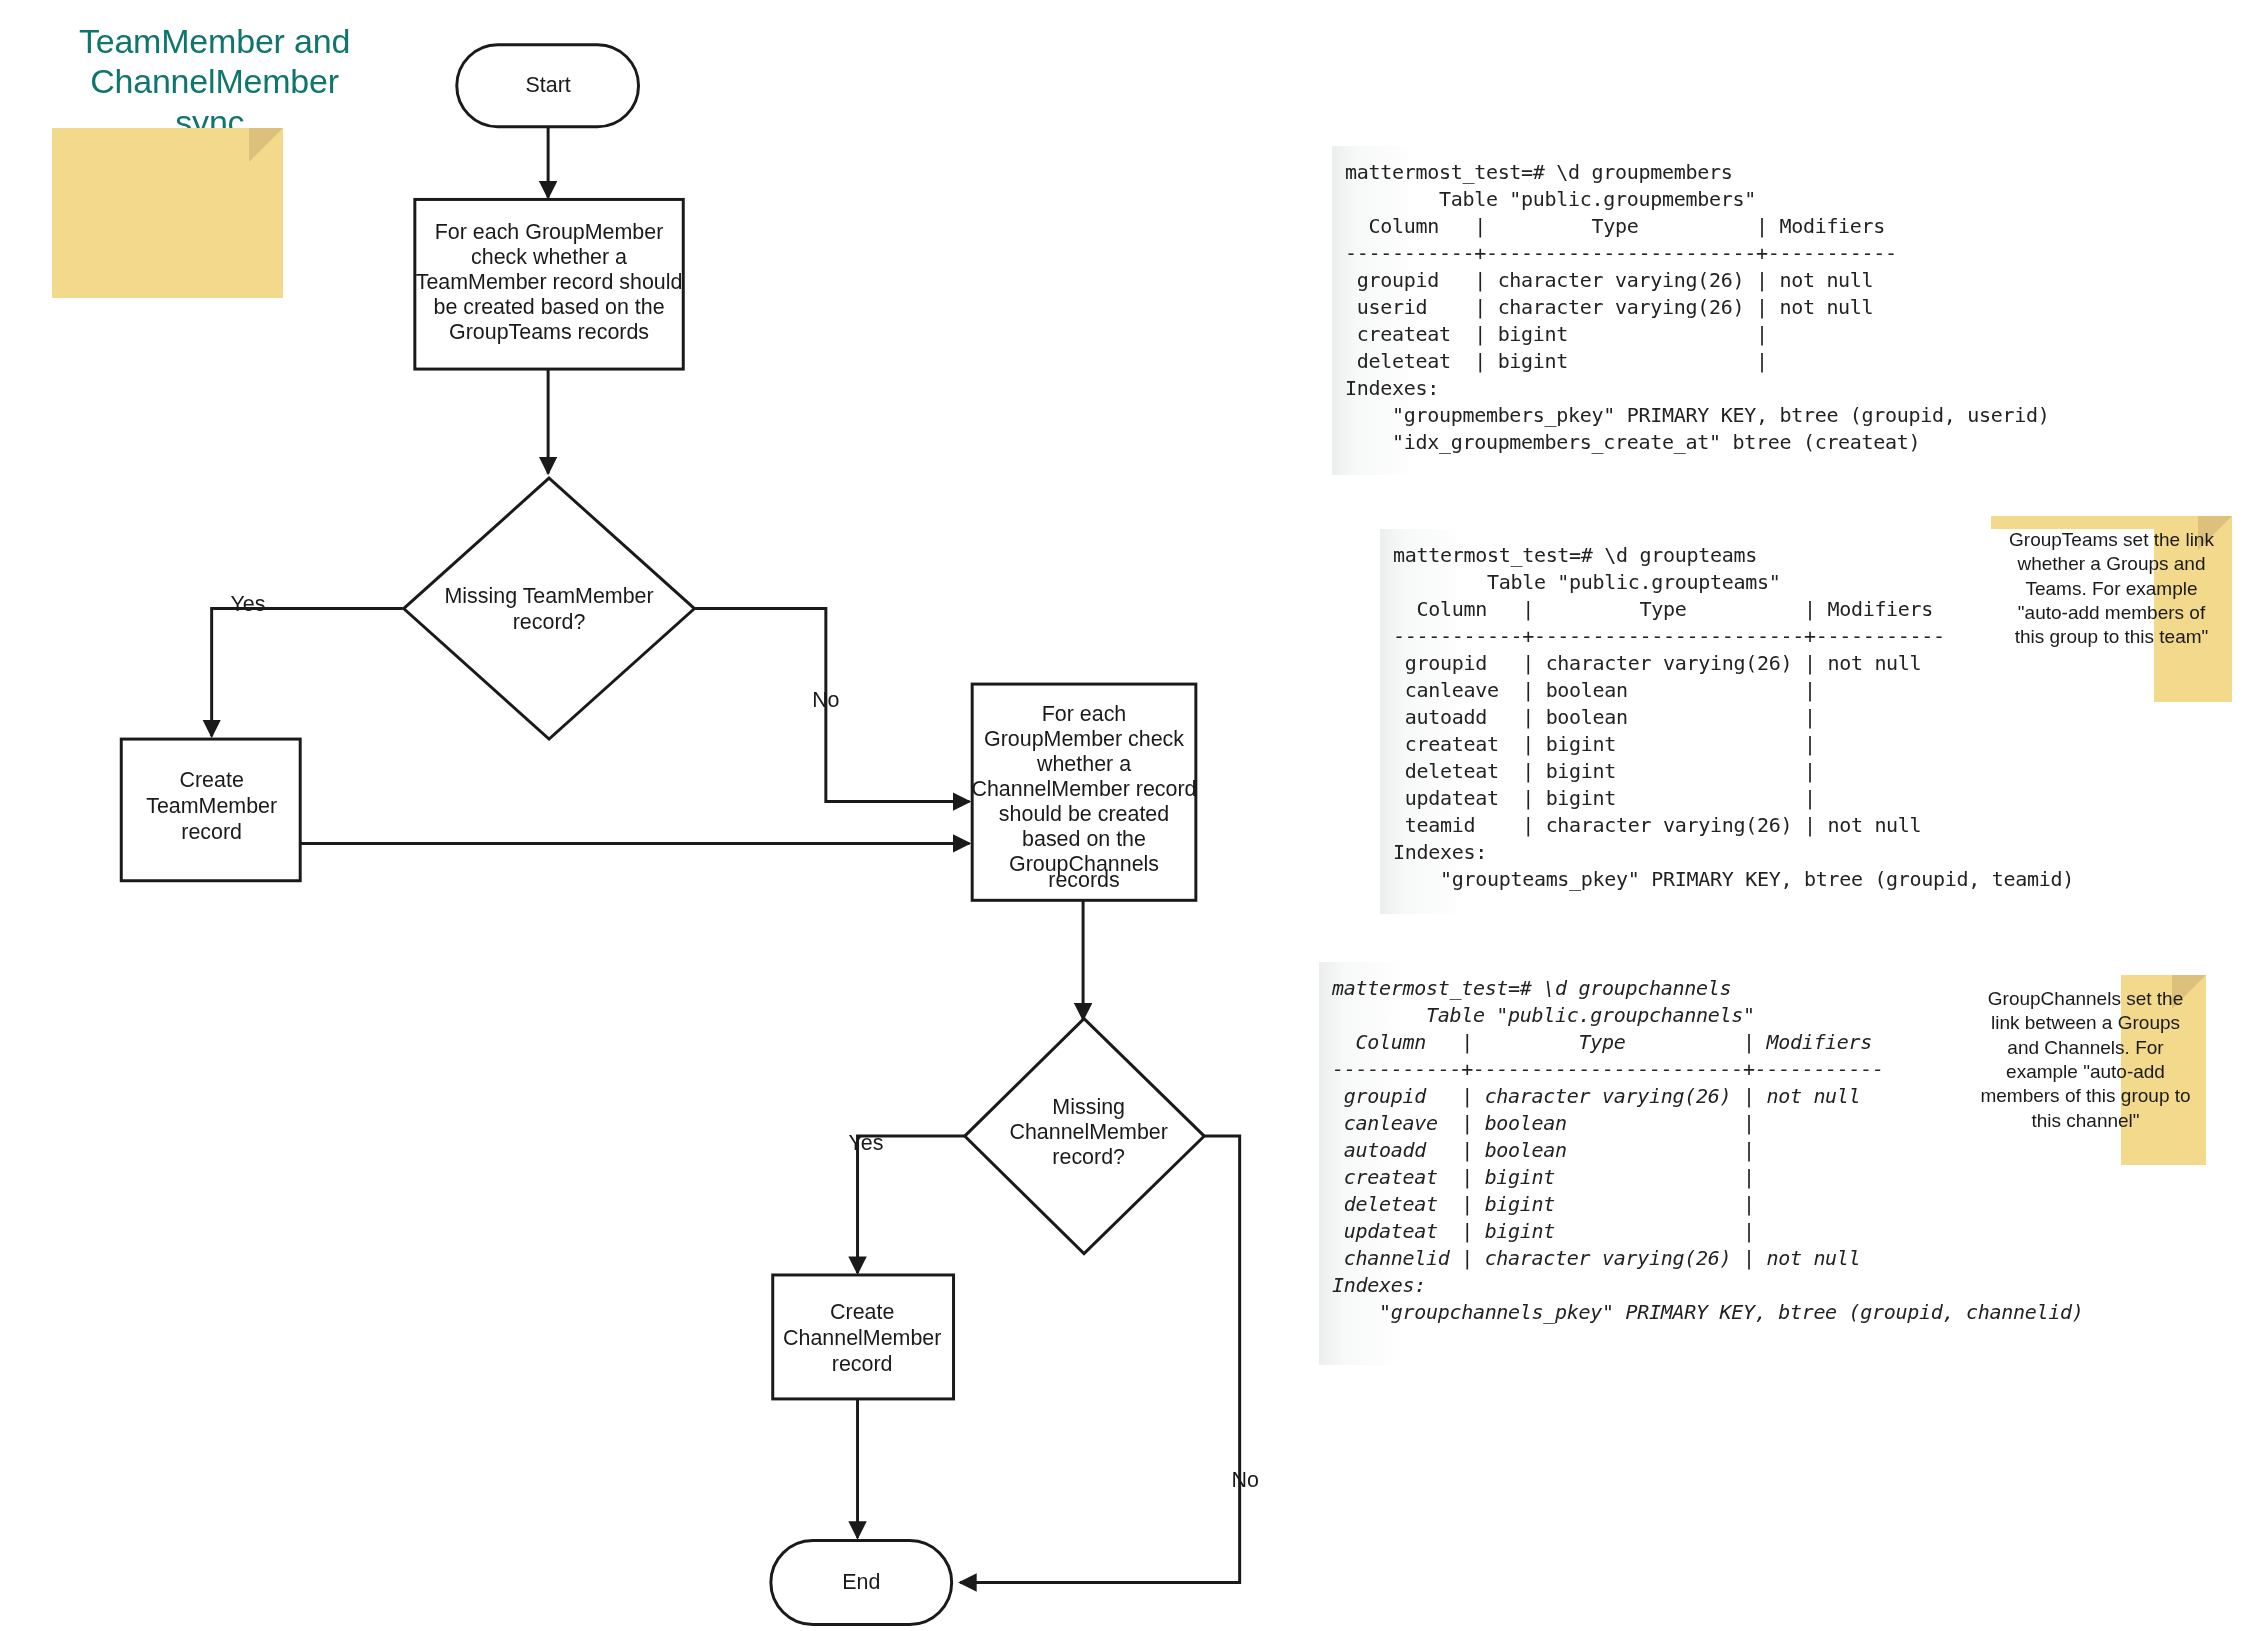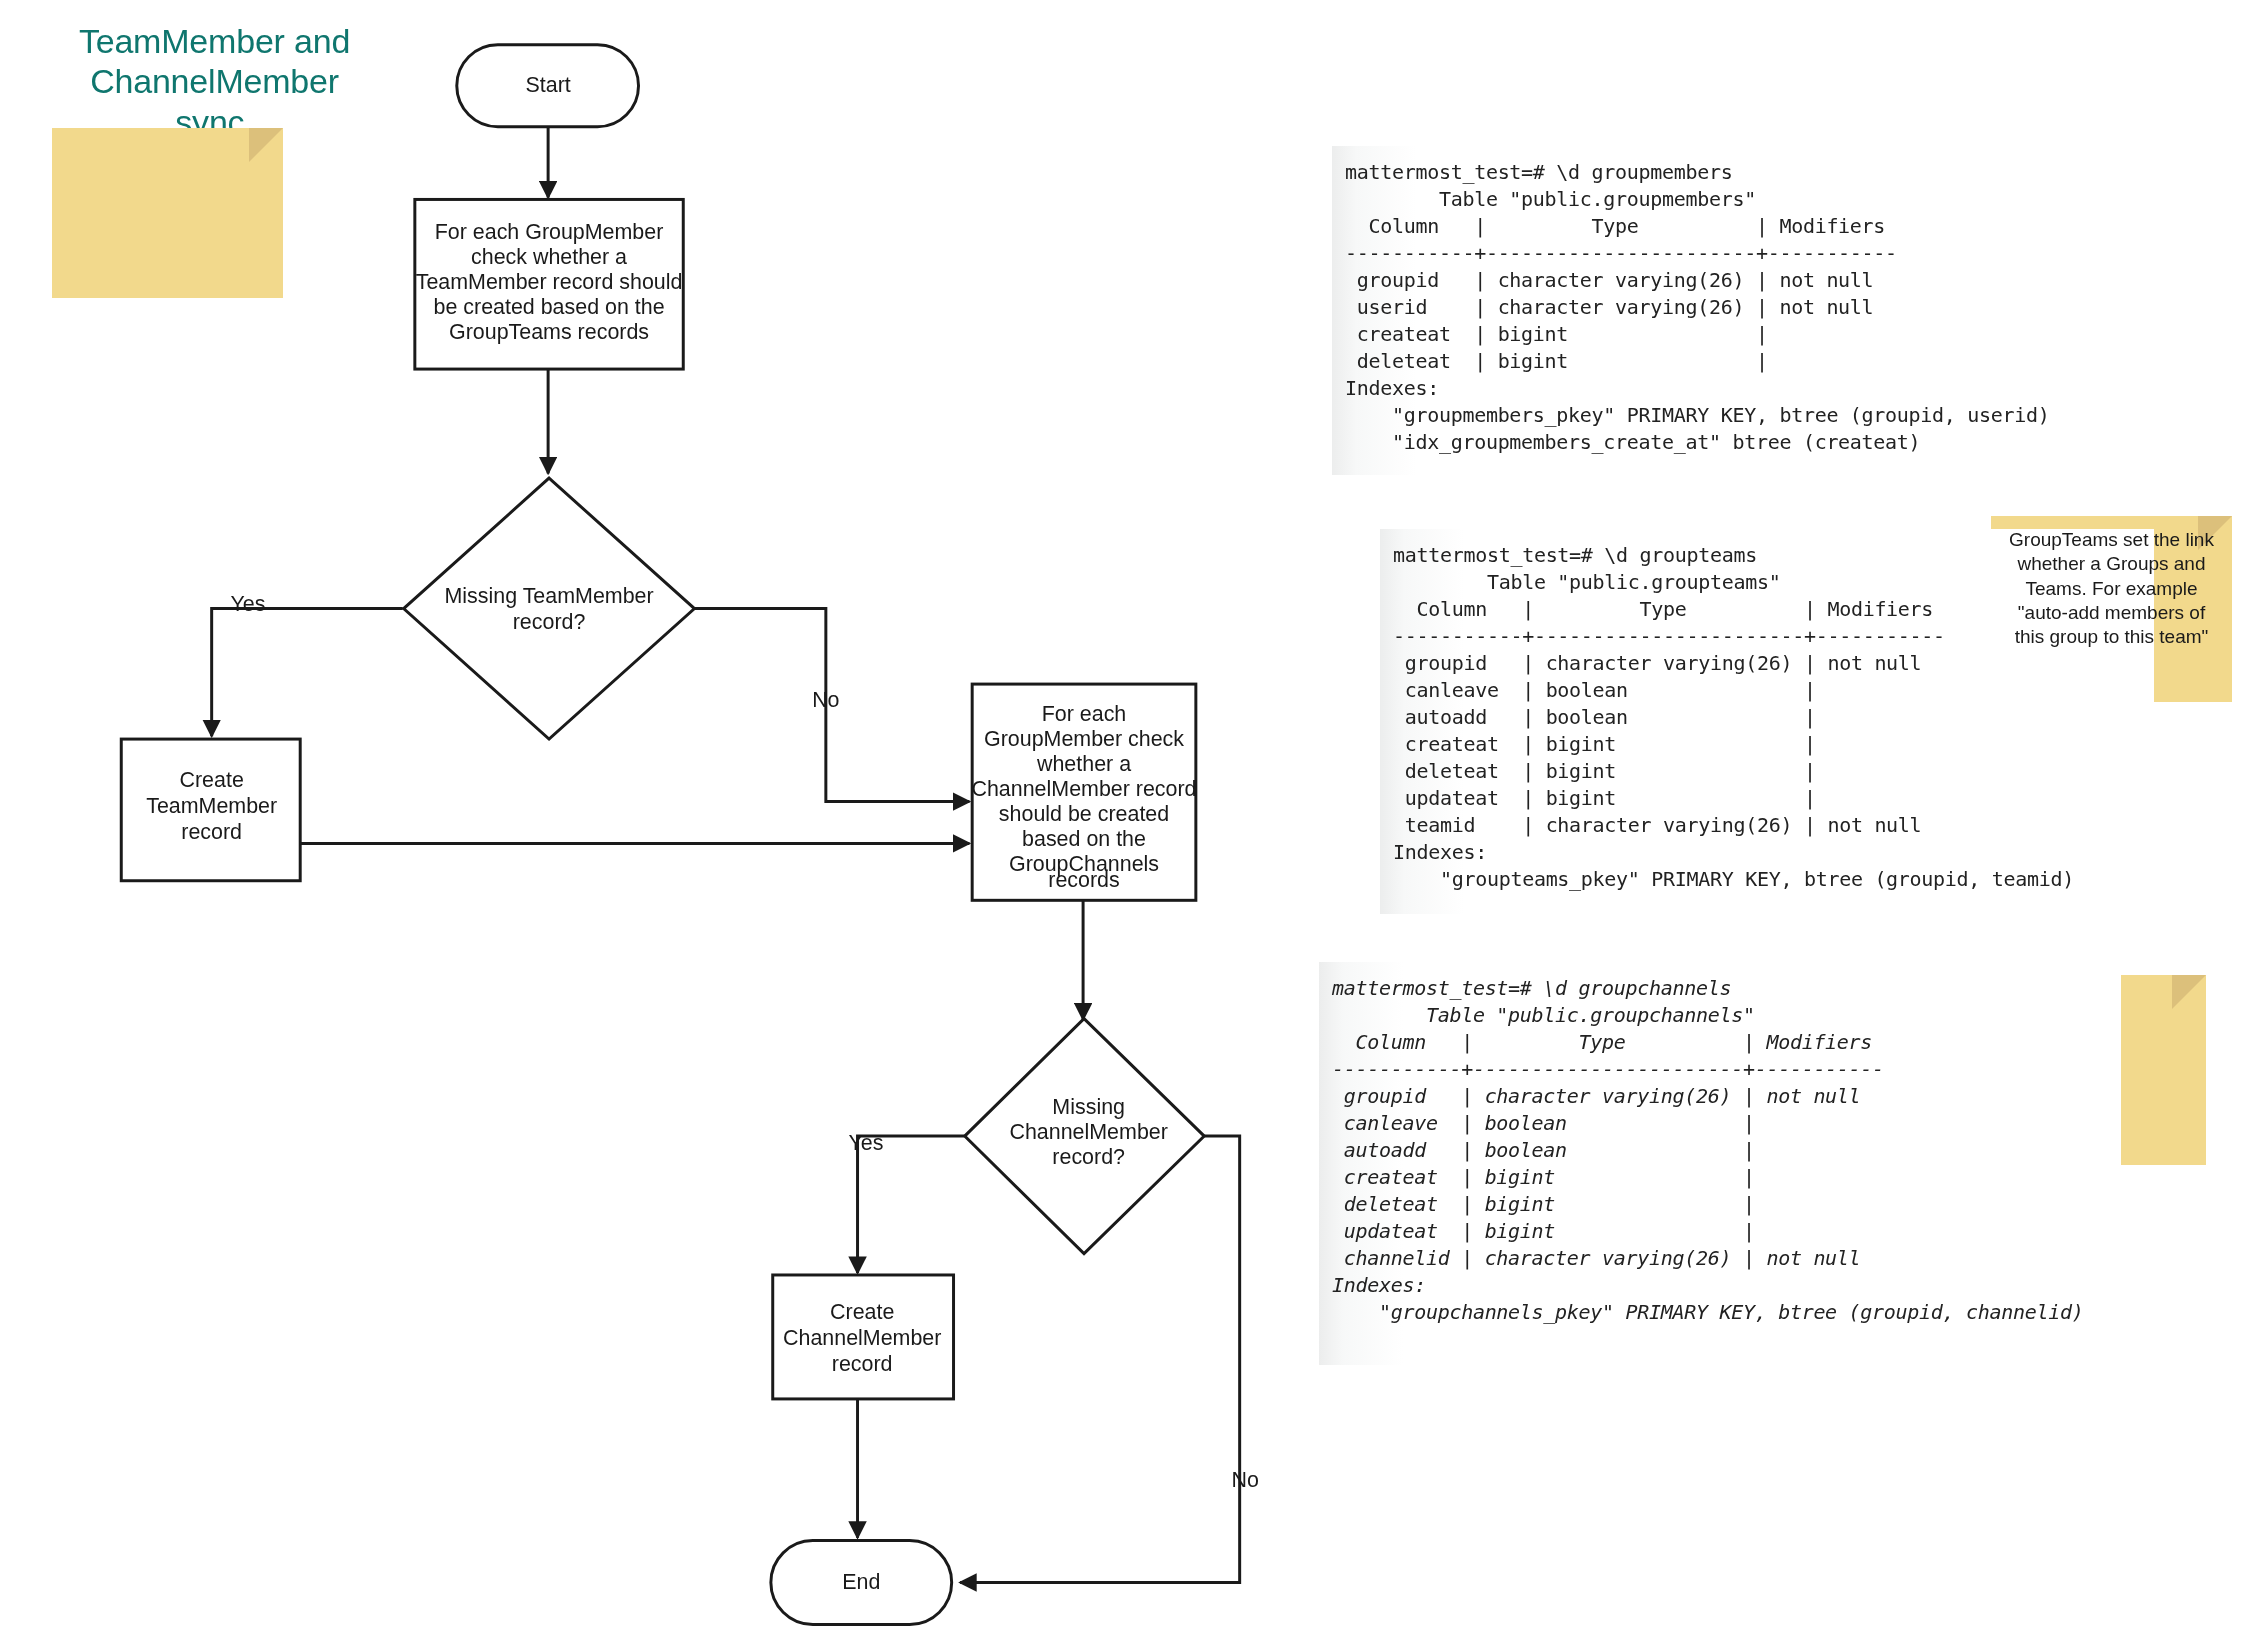--- a/index.html
+++ b/index.html
@@ -115,20 +115,21 @@
   <span class="fold-shade"></span>
 </div>
 
 <div class="sticky" id="sticky-groupteams">
   <span class="fold-shade"></span>
   <span class="sticky-text">GroupTeams set the link whether a Groups and Teams. For example "auto-add members of this group to this team"</span>
 </div>
 
 <div class="sticky" id="sticky-groupchannels">
   <span class="fold-shade"></span>
+  <span class="sticky-text">GroupChannels set the link between a Groups and Channels. For example "auto-add members of this group to this channel"</span>
 </div>
 
 <svg id="flowchart" viewBox="0 0 1400 1750">
   <defs>
     <marker id="arrow" viewBox="0 0 10 10" refX="9" refY="5" markerWidth="6.2" markerHeight="6.2" orient="auto-start-reverse">
       <path d="M 0 0 L 10 5 L 0 10 z" fill="#1a1a1a"></path>
     </marker>
   </defs>
 
   <path class="conn" d="M 588 135 L 588 212" marker-end="url(#arrow)"></path>

